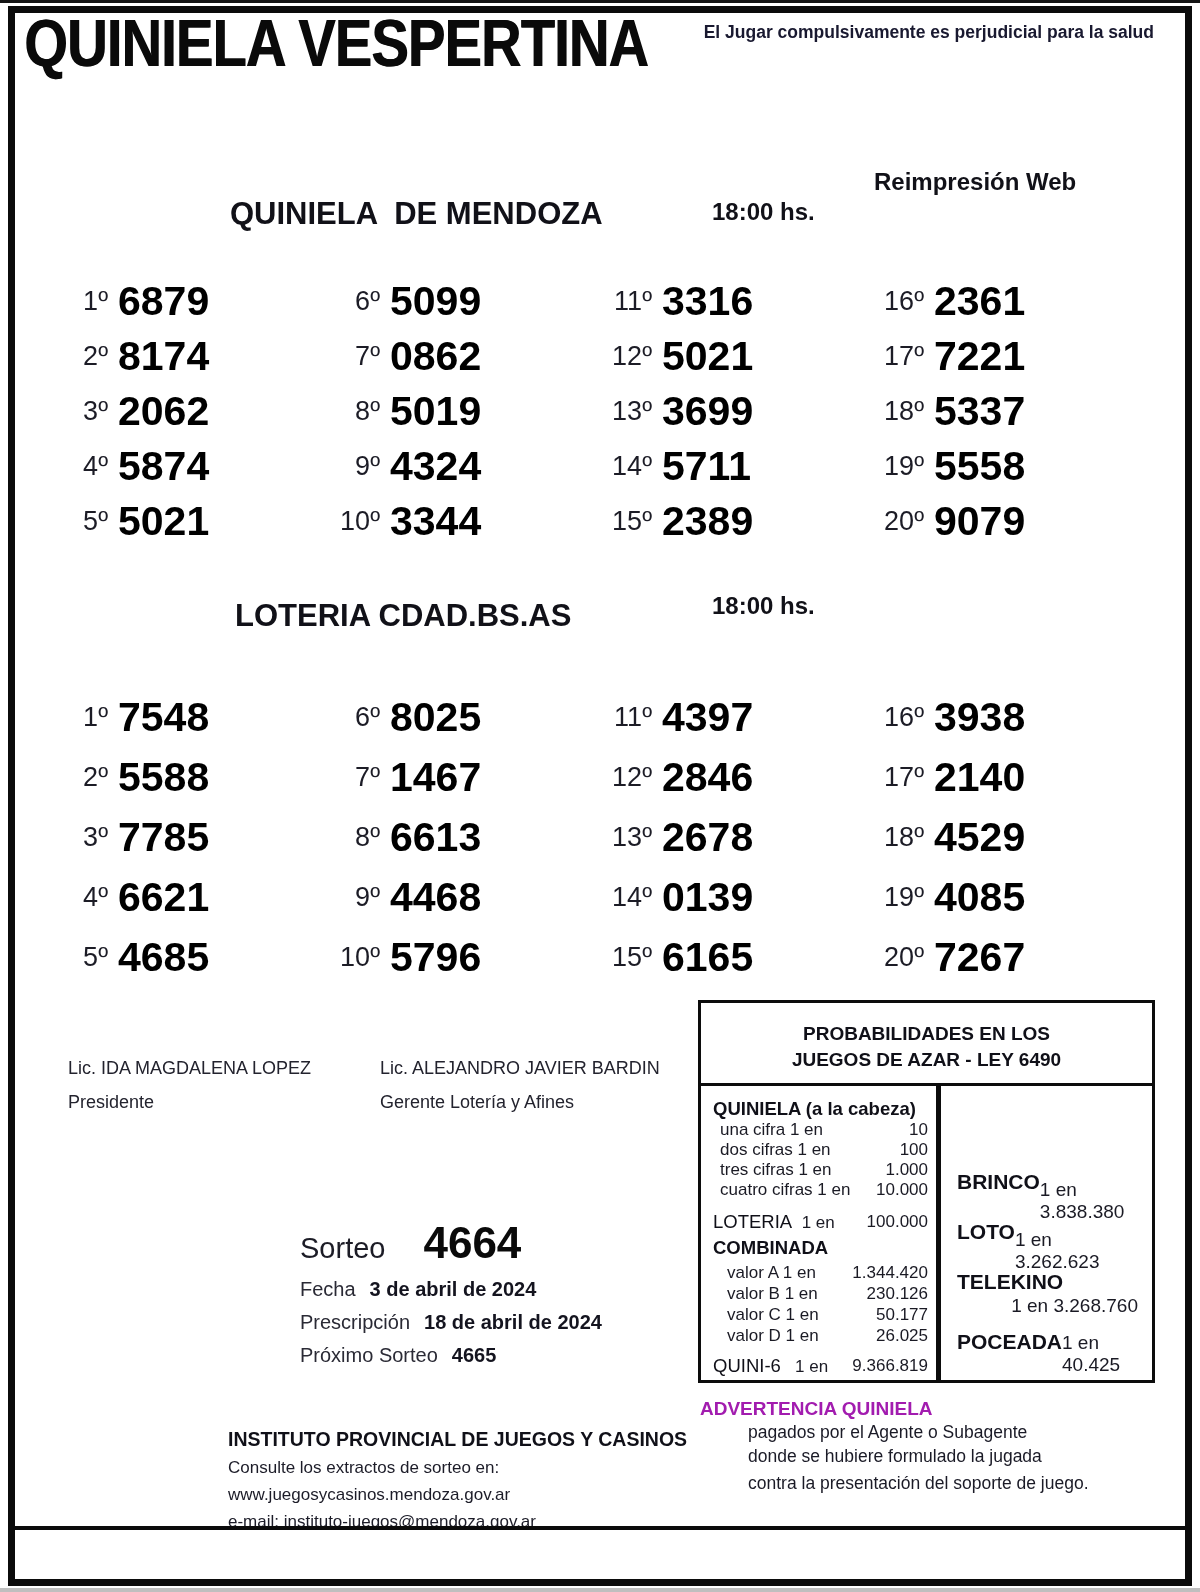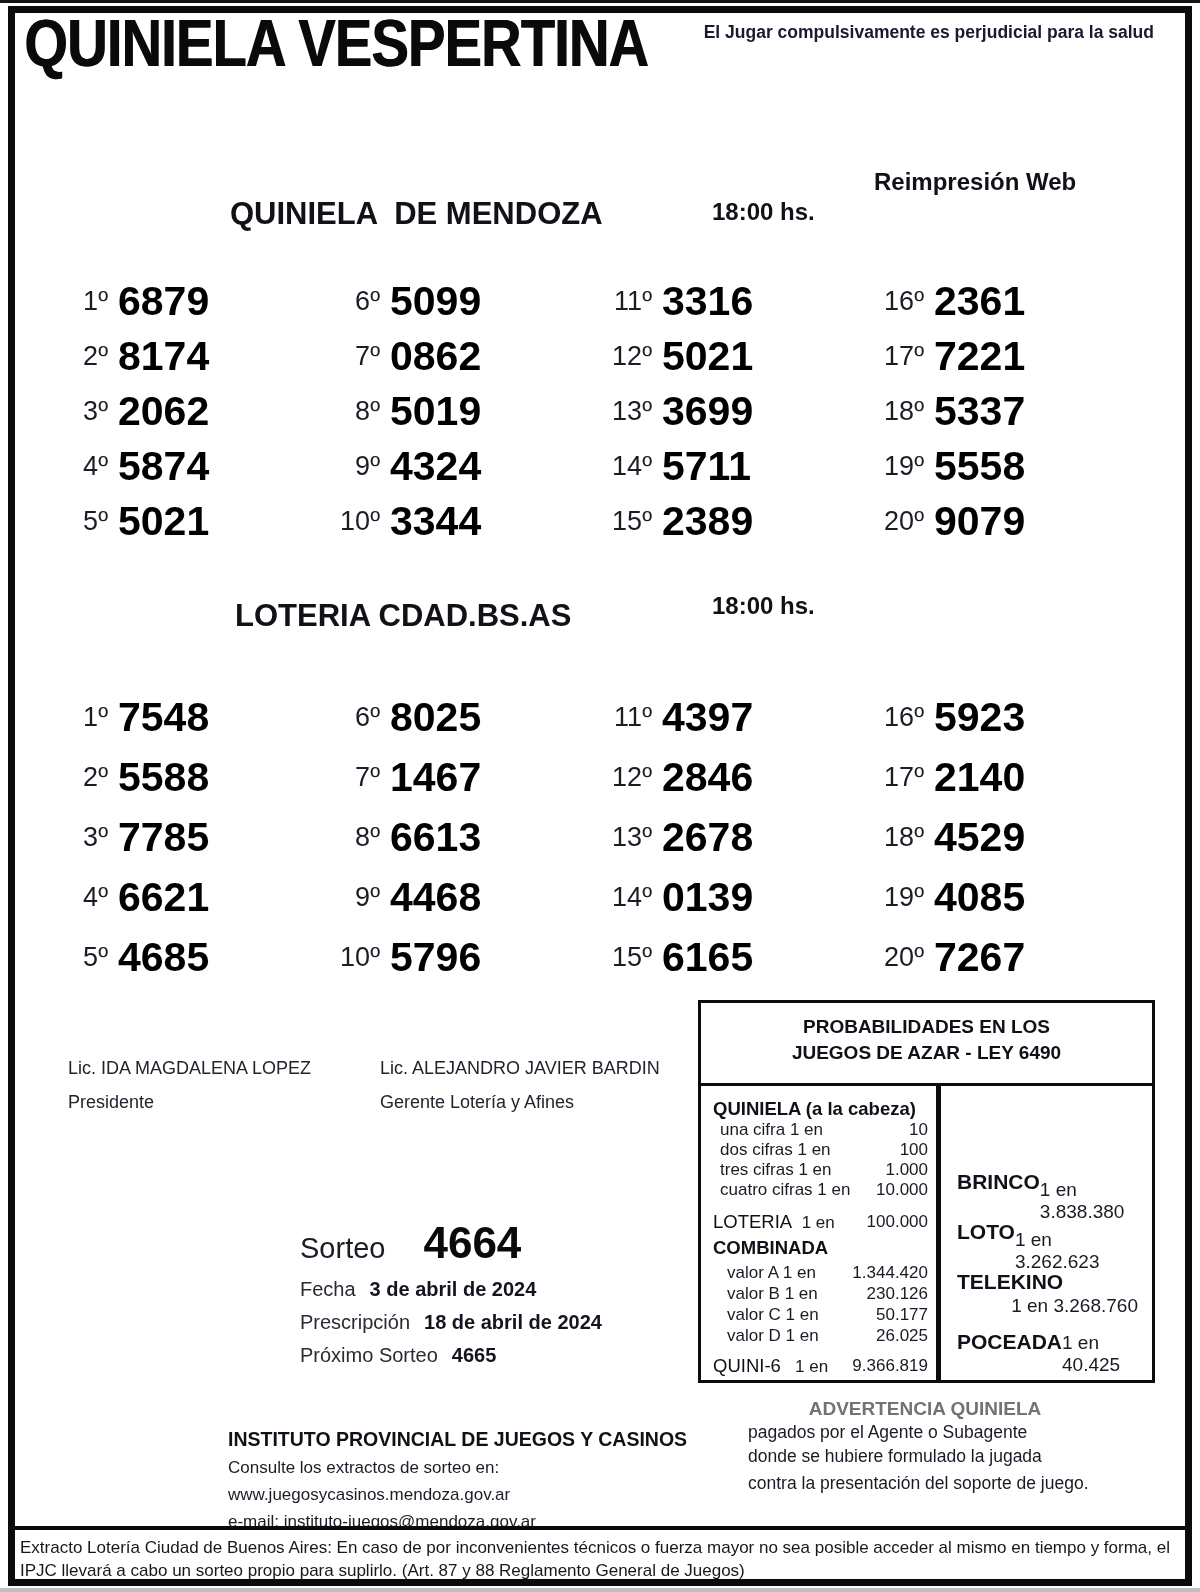--- a/index.html
+++ b/index.html
@@ -28,21 +28,21 @@
   .grid-bsas{left:56px;top:687px;grid-template-rows:repeat(5,60px);}
   .cell{display:flex;align-items:center;}
   .cell .pos{width:52px;text-align:right;font-size:27px;color:#1c1c26;}
   .cell .num{margin-left:10px;font-size:41px;font-weight:bold;color:#000;}
 
   .official .name{font-size:18px;color:#23232e;}
   .official .role{font-size:18px;color:#23232e;margin-top:13px;}
 
   .prob-box{left:698px;top:1000px;width:457px;height:383px;border:3px solid #0c0c0c;box-sizing:border-box;background:#fff;}
   .prob-head{height:83px;box-sizing:border-box;border-bottom:3px solid #0c0c0c;text-align:center;
-    font-weight:bold;font-size:19px;line-height:26px;padding-top:11px;color:#101018;}
+    font-weight:bold;font-size:19px;line-height:26px;padding-top:18px;color:#101018;}
   .prob-body{display:flex;height:294px;}
   .prob-left{width:240px;box-sizing:border-box;border-right:5px solid #0c0c0c;padding:12px 8px 6px 12px;font-size:17px;}
   .prob-sub{font-weight:bold;font-size:18.5px;color:#101018;}
   .prob-row{display:flex;justify-content:space-between;line-height:20px;padding-left:7px;color:#1a1a24;}
   .prob-row .val{text-align:right;}
   .prob-line{display:flex;justify-content:space-between;line-height:20px;color:#1a1a24;}
   .prob-line .b{font-weight:normal;font-size:18.5px;color:#101018;margin-top:35px;}
   .mt12{margin-top:12px;} .mt4{margin-top:4px;} .mt10{margin-top:10px;}
   .vrows{margin-top:3px;}
   .vrows .prob-row{line-height:21px;padding-left:14px;}
@@ -60,21 +60,21 @@
   .s-main .s-num{font-size:44px;font-weight:bold;color:#0a0a0a;margin-left:38px;}
   .s-line{margin-top:9px;font-size:20px;line-height:24px;}
   .s-line .s-l{color:#2a2a35;}
   .s-line .s-v{font-weight:bold;color:#14141f;margin-left:14px;}
 
   .institute{left:228px;top:1428px;}
   .inst-name{font-size:19.5px;font-weight:bold;color:#101018;}
   .inst-line{font-size:17px;margin-top:7px;color:#1c1c28;}
 
   .advert{left:700px;top:1398px;width:450px;}
-  .adv-head{text-align:center;font-size:19px;font-weight:bold;color:#737373;}
+  .adv-head{font-size:19px;font-weight:bold;color:#a21caf;}
   .adv-line{font-size:17.5px;line-height:23px;padding-left:48px;color:#1a1a26;margin-top:1px;}
   .adv-line.last{margin-top:4px;}
 
   .separator{left:15px;right:15px;top:1526px;height:4px;background:#0b0b0b;}
   .footer{left:20px;top:1536px;width:1158px;font-size:17px;line-height:23px;color:#17171f;}
 </style>
 </head>
 <body>
 
 <div class="page">
@@ -238,21 +238,21 @@
     <div class="cell">
         <span class="pos">14º</span>
         <span class="num">0139</span>
       </div>
     <div class="cell">
         <span class="pos">15º</span>
         <span class="num">6165</span>
       </div>
     <div class="cell">
         <span class="pos">16º</span>
-        <span class="num">5923</span>
+        <span class="num">3938</span>
       </div>
     <div class="cell">
         <span class="pos">17º</span>
         <span class="num">2140</span>
       </div>
     <div class="cell">
         <span class="pos">18º</span>
         <span class="num">4529</span>
       </div>
     <div class="cell">
@@ -370,15 +370,14 @@
   </div>
 
   <div class="abs institute">
     <div class="inst-name">INSTITUTO PROVINCIAL DE JUEGOS Y CASINOS</div>
     <div class="inst-line">Consulte los extractos de sorteo en:</div>
     <div class="inst-line">www.juegosycasinos.mendoza.gov.ar</div>
     <div class="inst-line">e-mail:  instituto-juegos@mendoza.gov.ar</div>
   </div>
 
   <div class="abs separator"></div>
-  <div class="abs footer">Extracto Lotería Ciudad de Buenos Aires: En caso de por inconvenientes técnicos o fuerza mayor no sea posible acceder al mismo en tiempo y forma, el IPJC llevará a cabo un sorteo propio para suplirlo. (Art. 87 y 88 Reglamento General de Juegos)</div>
   <div class="bottom-edge"></div>
 </div>
 
 </body></html>

